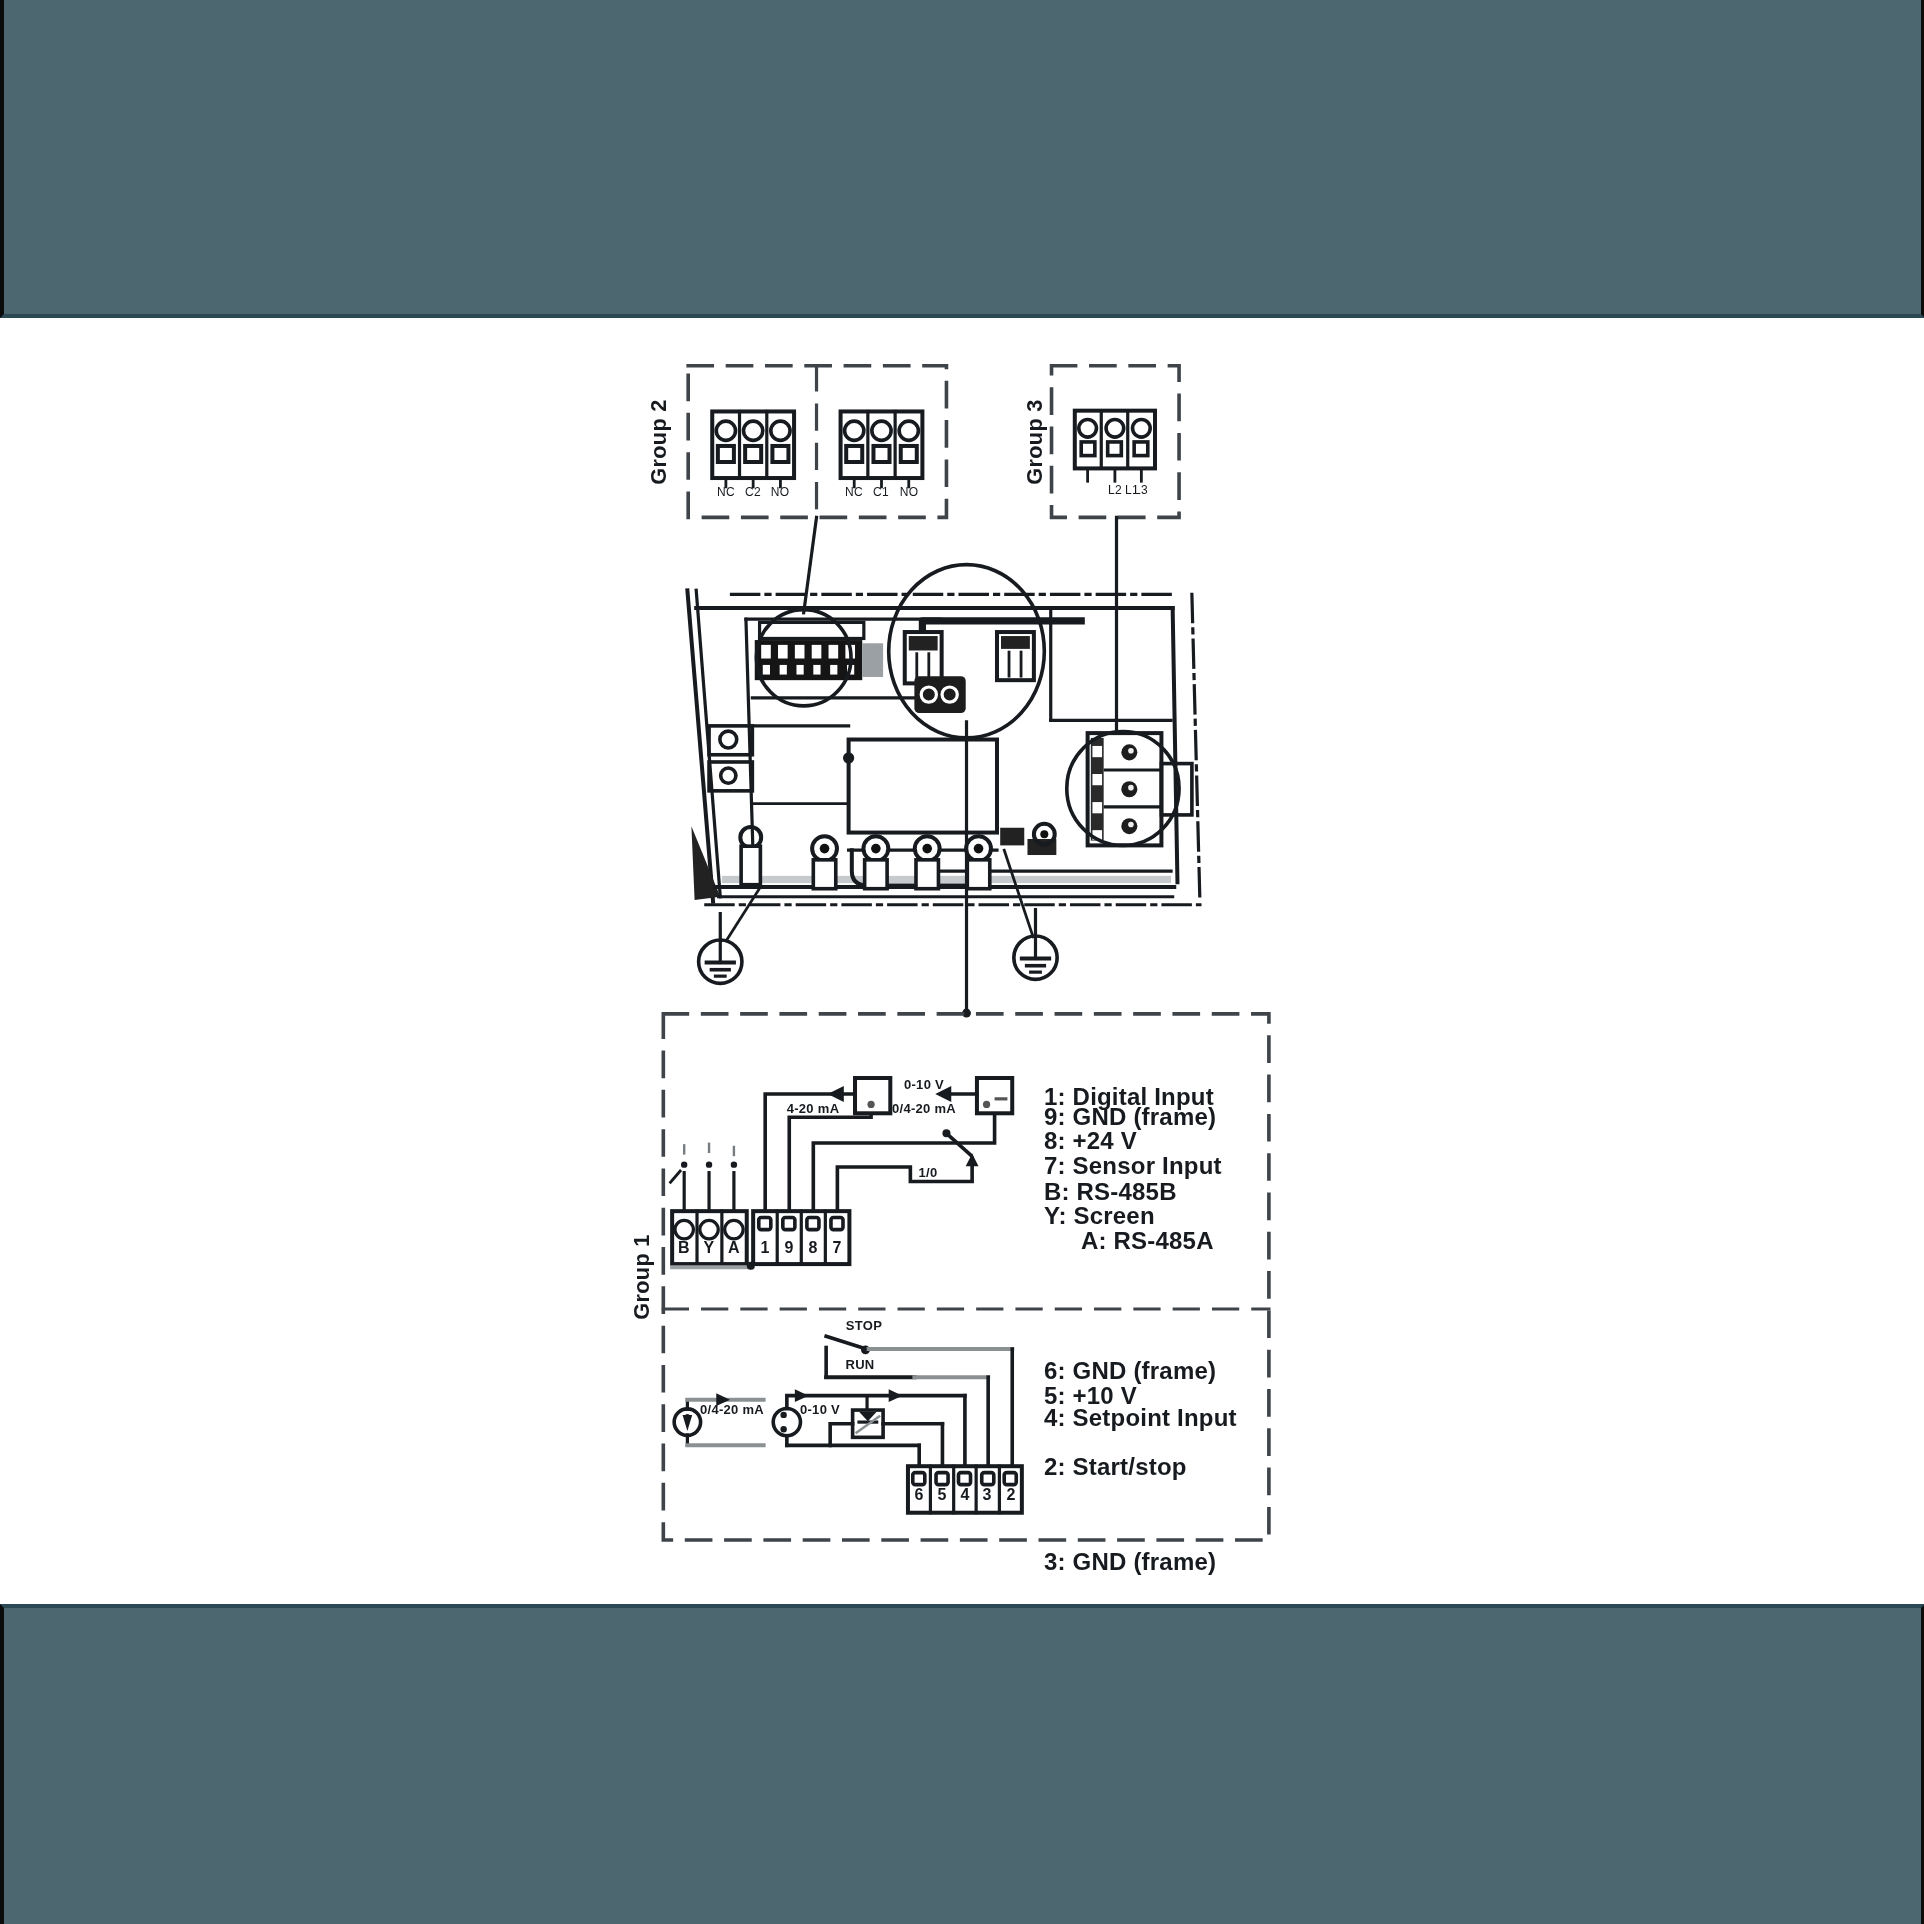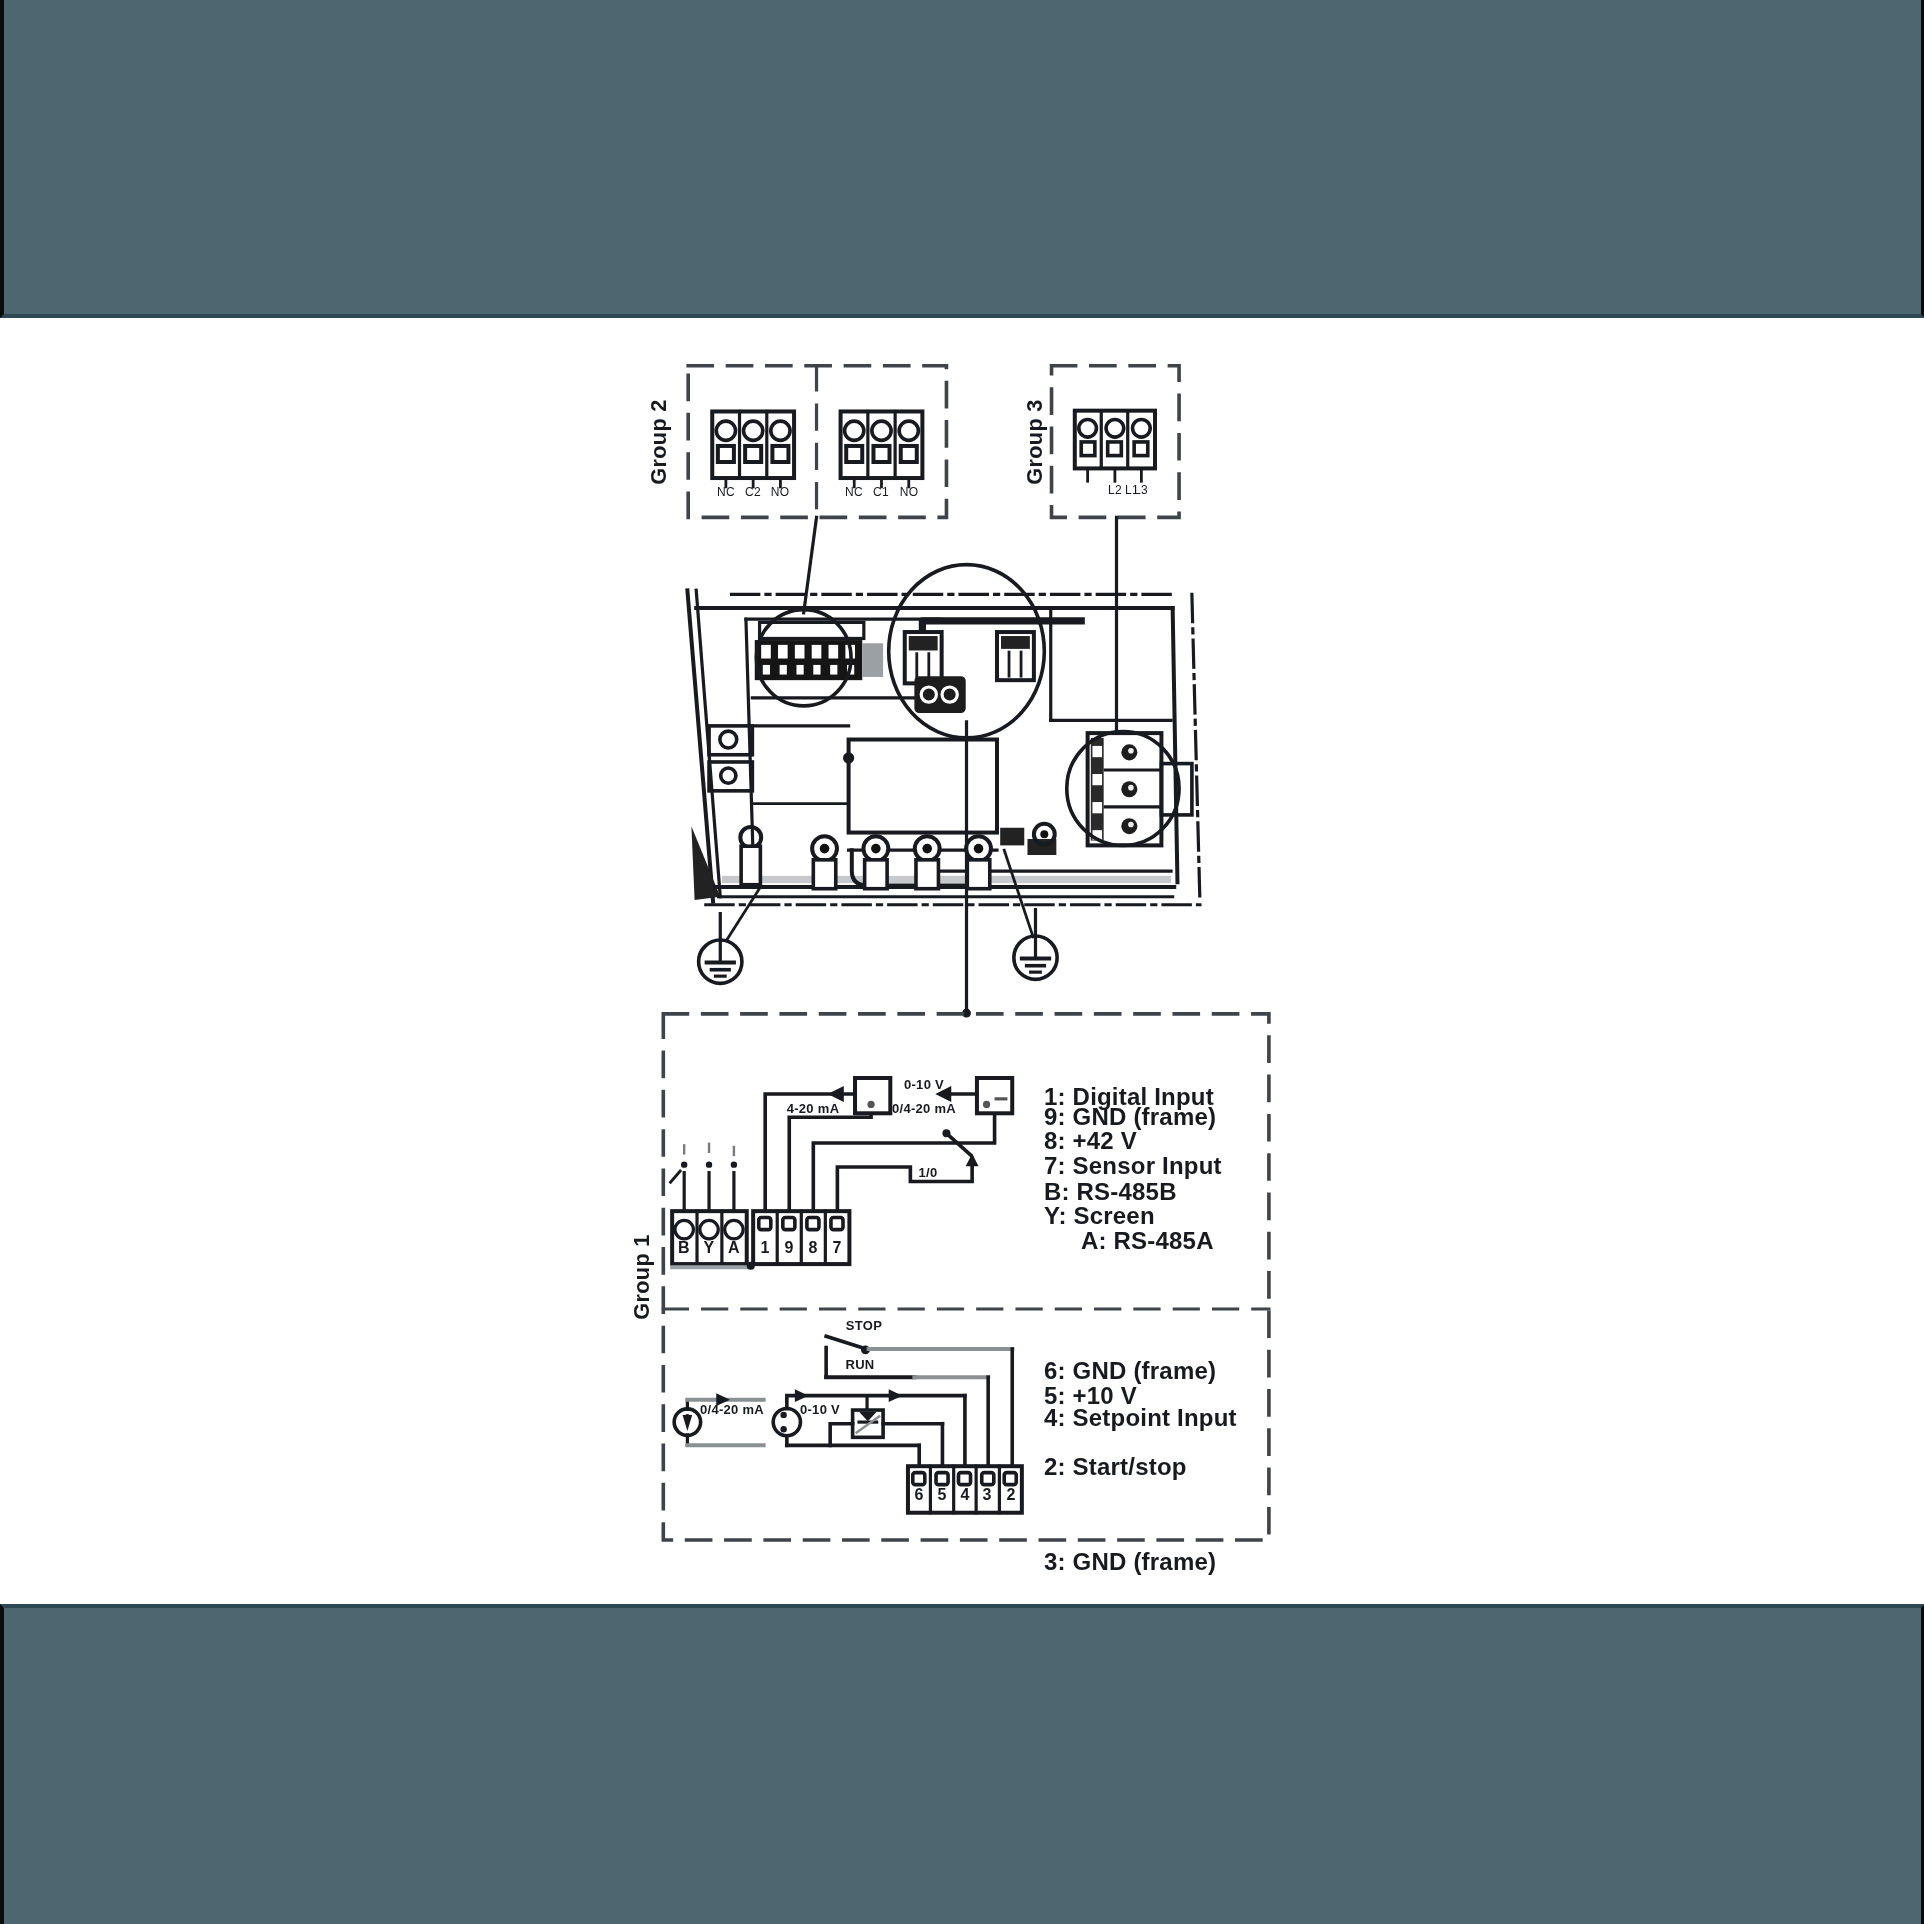--- a/index.html
+++ b/index.html
@@ -338,21 +338,21 @@
   <div class="lbl big" style="left:813px;top:1248px;">8</div>
   <div class="lbl big" style="left:837px;top:1248px;">7</div>
 
   <div class="lbl sm" style="left:924px;top:1084px;">0-10 V</div>
   <div class="lbl sm" style="left:924px;top:1108px;">0/4-20 mA</div>
   <div class="lbl sm" style="left:813px;top:1108px;">4-20 mA</div>
   <div class="lbl sm" style="left:928px;top:1172px;">1/0</div>
 
   <div class="legend" style="left:1044px;top:1097px;">1: Digital Input</div>
   <div class="legend" style="left:1044px;top:1117px;">9: GND (frame)</div>
-  <div class="legend" style="left:1044px;top:1141px;">8: +42 V</div>
+  <div class="legend" style="left:1044px;top:1141px;">8: +24 V</div>
   <div class="legend" style="left:1044px;top:1166px;text-align:center;">7: Sensor Input</div>
   <div class="legend" style="left:1044px;top:1192px;">B: RS-485B</div>
   <div class="legend" style="left:1044px;top:1216px;">Y: Screen</div>
   <div class="legend" style="left:1044px;top:1241px;margin-left:37px;">A: RS-485A</div>
 
   <div class="lbl sm" style="left:864px;top:1325px;">STOP</div>
   <div class="lbl sm" style="left:860px;top:1364px;">RUN</div>
   <div class="lbl sm" style="left:732px;top:1409px;">0/4-20 mA</div>
   <div class="lbl sm" style="left:820px;top:1409px;">0-10 V</div>
 

